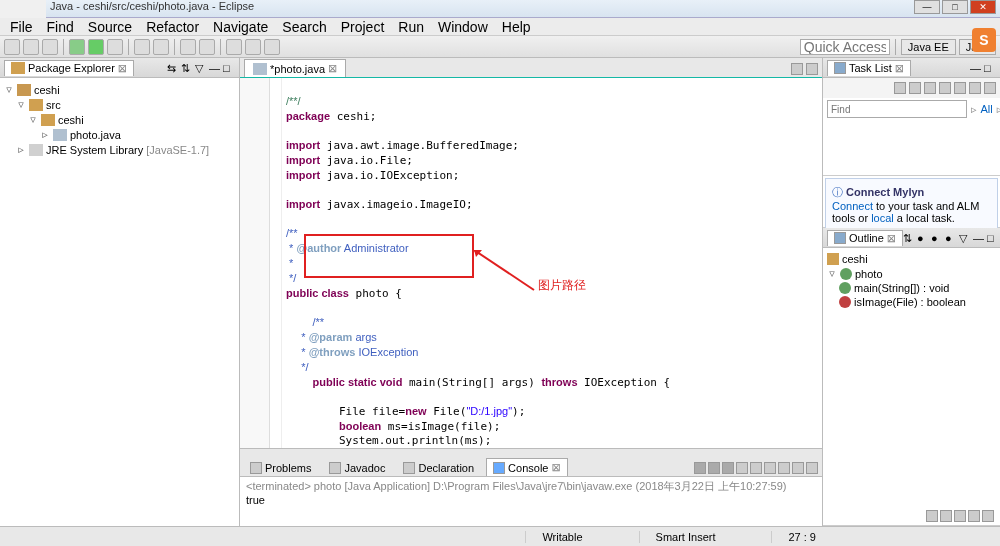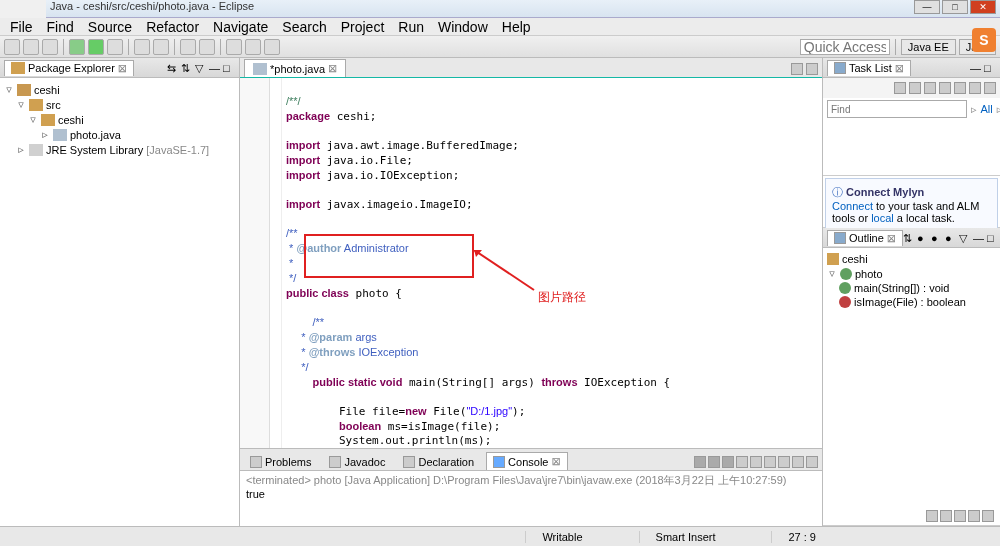--- a/index.html
+++ b/index.html
@@ -44,21 +44,21 @@
 .kw { color: #7f0055; font-weight: bold; }
 .cm { color: #3f7f5f; }
 .jd { color: #3f5fbf; }
 .jdt { color: #7f9fbf; font-weight: bold; }
 .str { color: #2a00ff; }
 .red-box { position: absolute; border: 2px solid #e02020; }
 .arrow-svg { position: absolute; }
 .annotation { position: absolute; color: #e02020; font-size: 12px; }
 .current-line { position: absolute; left: 0; right: 0; height: 14px; background: #e8f0f8; z-index: -1; }
 .console-container { height: 78px; border-top: 1px solid #bbb; background: #fff; display: flex; flex-direction: column; }
-.console-tabs { height: 22px; background: #e8e8e8; border-bottom: 1px solid #bbb; display: flex; align-items: flex-end; padding: 0 4px; gap: 6px; }
+.console-tabs { height: 28px; background: #e8e8e8; border-bottom: 1px solid #bbb; display: flex; align-items: flex-end; padding: 0 4px; gap: 6px; }
 .console-tab { padding: 2px 6px; font-size: 10px; display: flex; align-items: center; gap: 3px; }
 .console-tab.active { background: #fff; border: 1px solid #aaa; border-bottom: none; }
 .console-tools { margin-left: auto; display: flex; gap: 2px; padding-bottom: 2px; }
 .console-body { flex: 1; padding: 2px 6px; font-family: Consolas, monospace; font-size: 10px; }
 .console-header-text { color: #888; }
 .right-panel { width: 178px; background: #fff; border-left: 1px solid #bbb; display: flex; flex-direction: column; }
 .right-section { border-bottom: 1px solid #ccc; }
 .find-row { display: flex; align-items: center; padding: 2px 4px; gap: 4px; }
 .find-input { flex: 1; border: 1px solid #aaa; height: 18px; padding: 8px 3px; font-size: 10px; }
 .mylyn-box { background: #f8faff; border: 1px solid #c0d0e8; margin: 2px; padding: 6px; font-size: 10px; }
@@ -228,21 +228,21 @@
         }
         ;
     }
 
 }
         <div class="red-box" style="top:156px;left:22px;width:170px;height:44px;"></div>
         <svg class="arrow-svg" style="top:172px;left:192px;" width="70" height="50">
             <line x1="0" y1="0" x2="60" y2="40" stroke="#e02020" stroke-width="2"></line>
             <polygon points="0,0 8,0 2,7" fill="#e02020"></polygon>
           </svg>
-        <div class="annotation" style="top:212px;left:256px;">图片路径</div>
+        <div class="annotation" style="top:200px;left:256px;">图片路径</div>
       </div>
     </div>
 
     <div class="console-container">
       <div class="console-tabs">
         <div class="console-tab">
             <span class="icon-sq"></span>
             <span>Problems</span>
           </div>
         <div class="console-tab">

